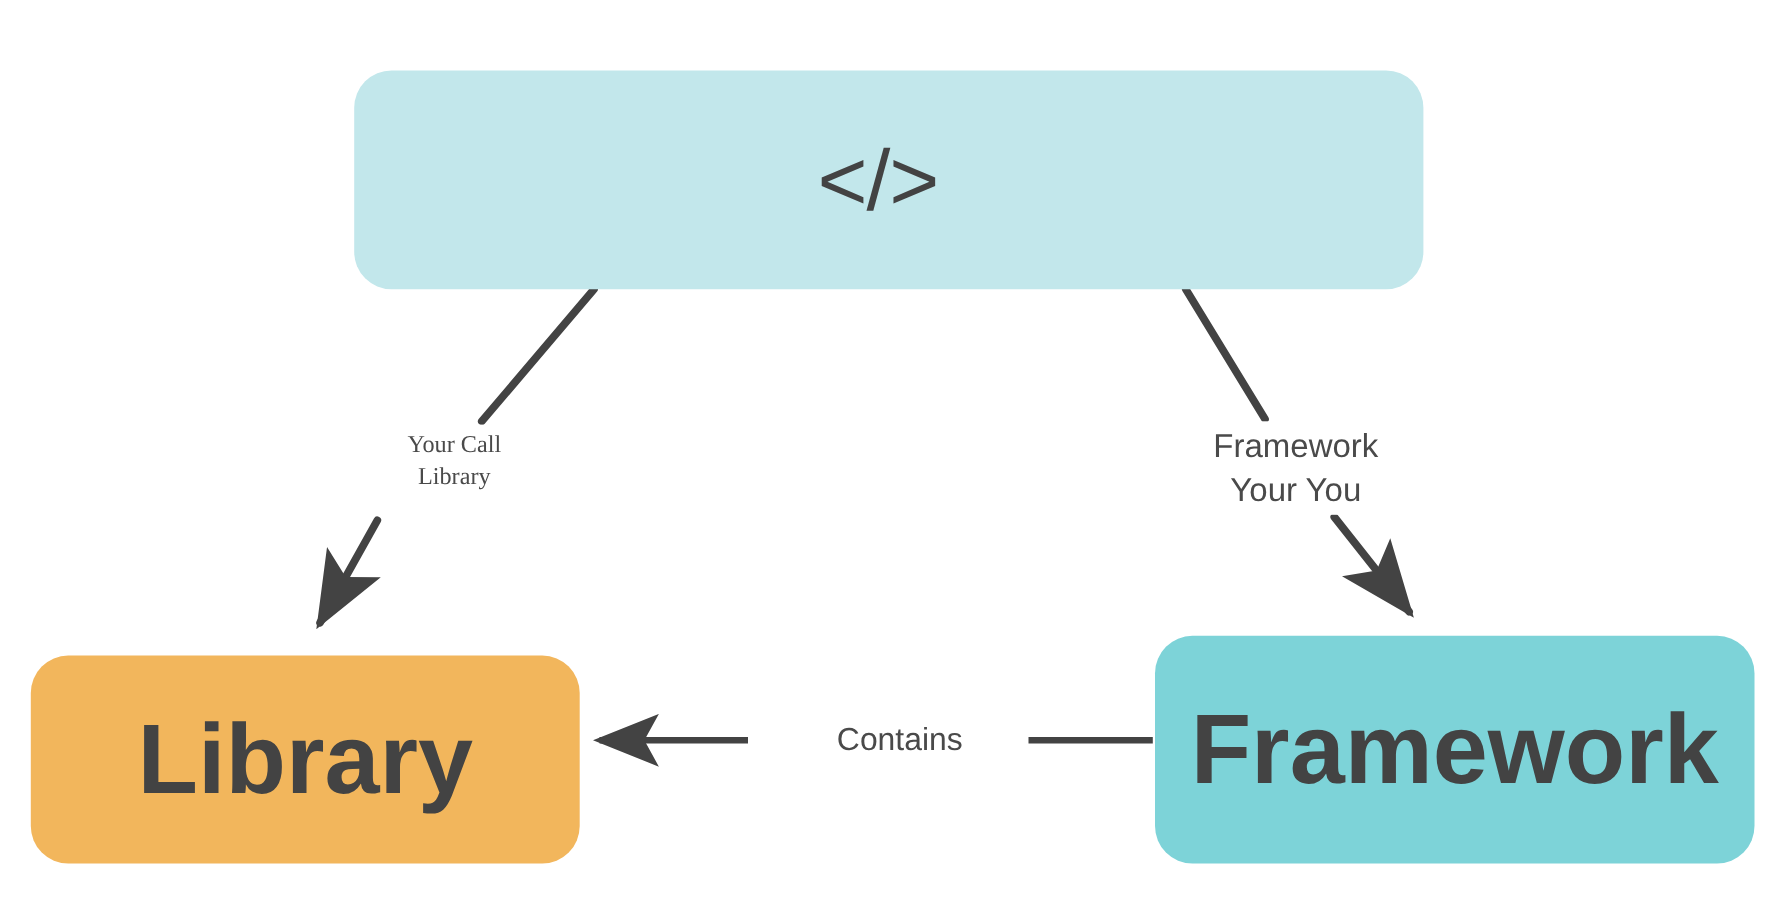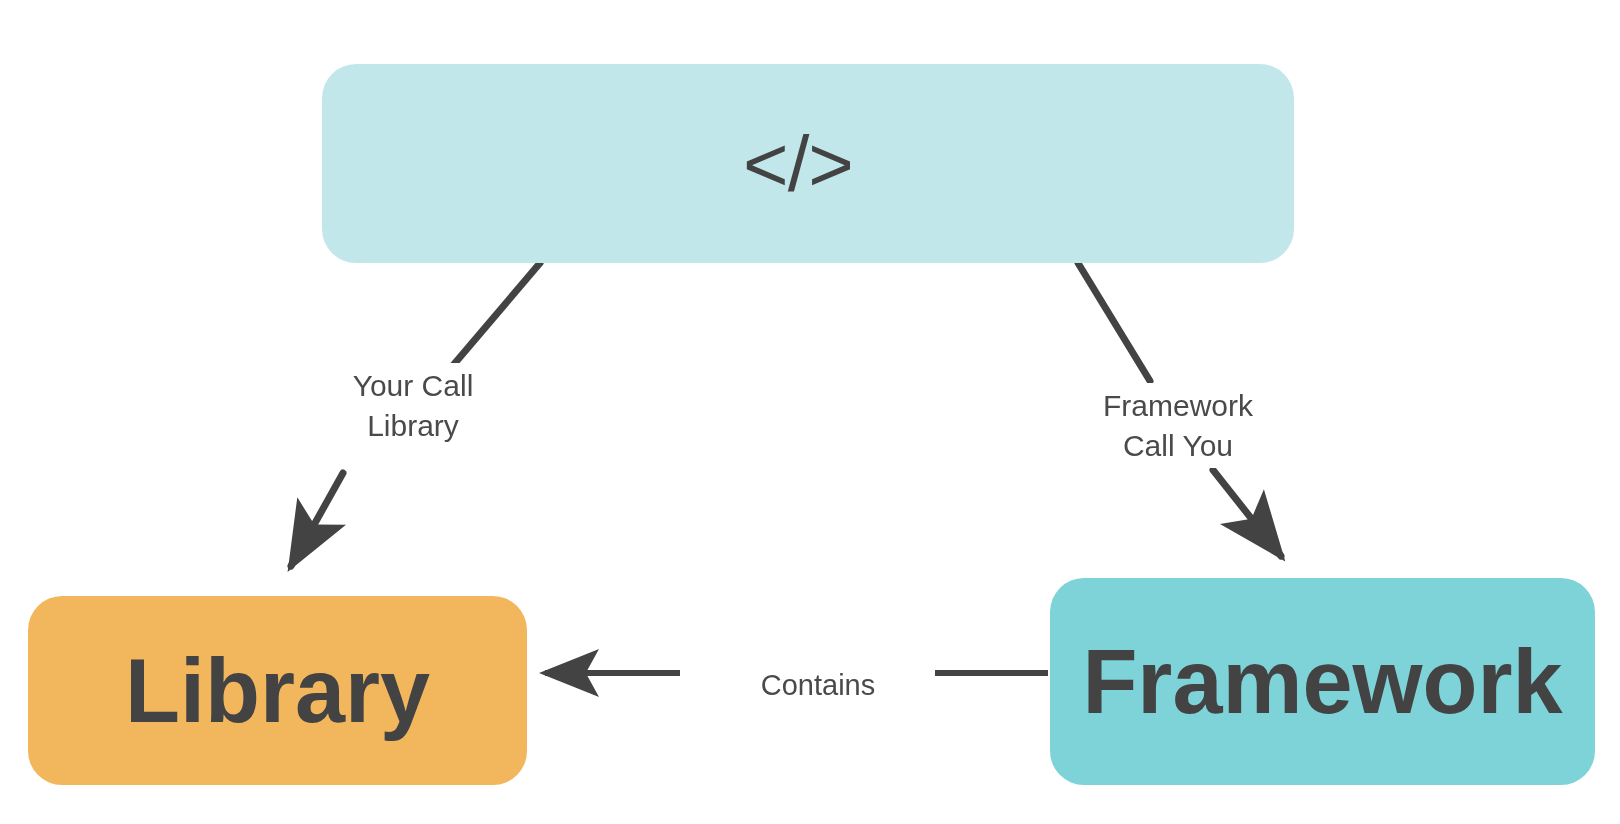--- a/index.html
+++ b/index.html
@@ -79,39 +79,39 @@
   .edge-label {
     position: absolute;
     color: #4a4a4a;
     text-align: center;
     line-height: 1.32;
     background: #ffffff;
     white-space: nowrap;
   }
   #label-your-call {
     left: 310px;
-    top: 363px;
+    top: 386px;
     width: 190px;
-    font-size: 30px;
+    font-size: 22px;
     padding: 3px 8px;
+    font-family: Liberation Serif, serif;
   }
   #label-framework-call {
     left: 1060px;
     top: 383px;
     width: 220px;
     font-size: 30px;
     padding: 3px 8px;
   }
   #label-contains {
     left: 718px;
     top: 650px;
     width: 180px;
     font-size: 29px;
     padding: 4px 10px;
-    margin-top: 12px;
   }
   .edge-label .line2 { display: block; }
 </style>
 </head>
 <body>
 
 <div id="canvas">
 
   <svg id="edges" viewBox="0 0 1620 824" width="1620" height="824" xmlns="http://www.w3.org/2000/svg">
     <defs>
@@ -142,20 +142,20 @@
     <span>Framework</span>
   </div>
 
   <div class="edge-label" id="label-your-call">
     <span>Your Call</span>
     <span class="line2">Library</span>
   </div>
 
   <div class="edge-label" id="label-framework-call">
     <span>Framework</span>
-    <span class="line2">Call You</span>
+    <span class="line2">Your You</span>
   </div>
 
   <div class="edge-label" id="label-contains">
     <span>Contains</span>
   </div>
 
 </div>
 
 </body></html>

